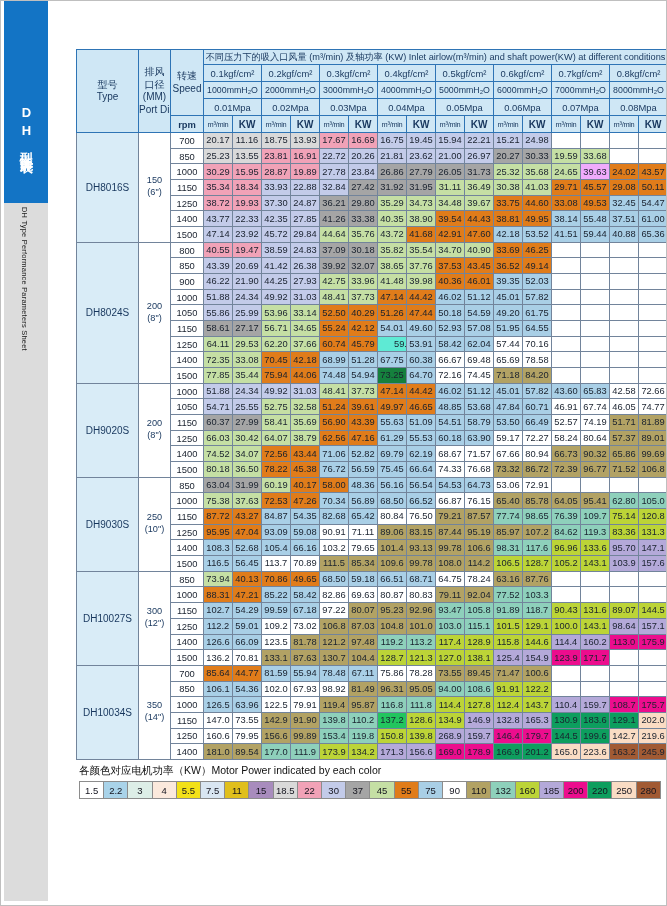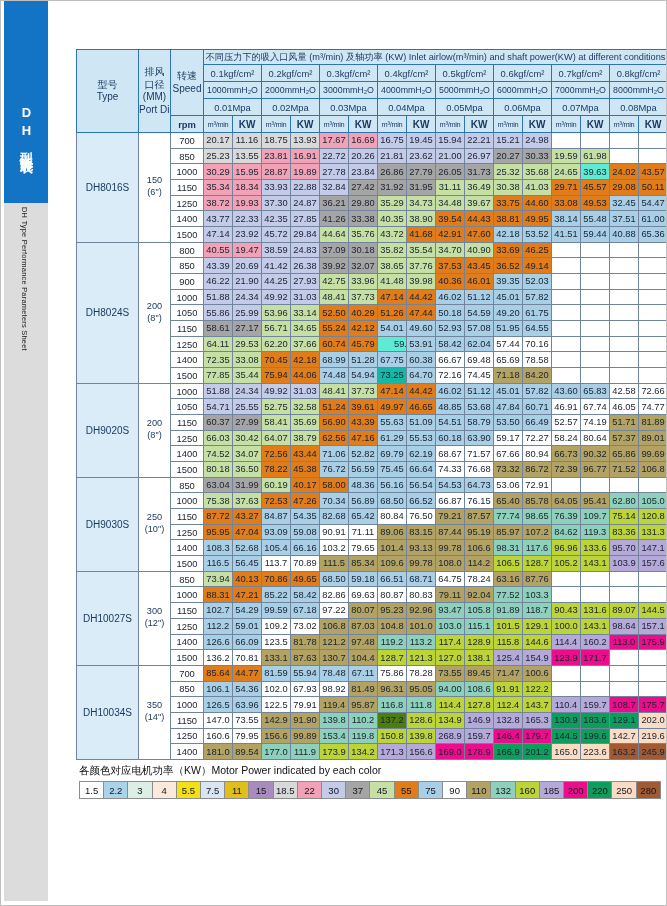--- a/index.html
+++ b/index.html
@@ -174,40 +174,40 @@
           <td class="num" style="background: rgb(241, 162, 183);">16.91</td>
           <td class="num" style="background: rgb(195, 203, 233);">22.72</td>
           <td class="num" style="background: rgb(195, 203, 233);">20.26</td>
           <td class="num" style="background: rgb(195, 203, 233);">21.81</td>
           <td class="num" style="background: rgb(195, 203, 233);">23.62</td>
           <td class="num" style="background: rgb(195, 203, 233);">21.00</td>
           <td class="num" style="background: rgb(195, 203, 233);">26.97</td>
           <td class="num" style="background: rgb(165, 165, 165);">20.27</td>
           <td class="num" style="background: rgb(165, 165, 165);">30.33</td>
           <td class="num" style="background: rgb(197, 223, 164);">19.59</td>
-          <td class="num" style="background: rgb(197, 223, 164);">61.98</td>
+          <td class="num" style="background: rgb(197, 223, 164);">33.68</td>
           <td class="num"></td>
           <td class="num"></td>
         </tr>
         <tr>
           <td class="rpm">1000</td>
           <td class="num" style="background: rgb(241, 162, 183);">30.29</td>
           <td class="num" style="background: rgb(241, 162, 183);">15.95</td>
           <td class="num" style="background: rgb(241, 162, 183);">28.87</td>
           <td class="num" style="background: rgb(241, 162, 183);">19.89</td>
           <td class="num" style="background: rgb(195, 203, 233);">27.78</td>
           <td class="num" style="background: rgb(195, 203, 233);">23.84</td>
           <td class="num" style="background: rgb(165, 165, 165);">26.86</td>
           <td class="num" style="background: rgb(165, 165, 165);">27.79</td>
           <td class="num" style="background: rgb(165, 165, 165);">26.05</td>
           <td class="num" style="background: rgb(165, 165, 165);">31.73</td>
           <td class="num" style="background: rgb(197, 223, 164);">25.32</td>
           <td class="num" style="background: rgb(197, 223, 164);">35.68</td>
           <td class="num" style="background: rgb(197, 223, 164);">24.65</td>
-          <td class="num" style="background: #5eead4;">39.63</td>
+          <td class="num" style="background: #f0abfc;">39.63</td>
           <td class="num" style="background: rgb(224, 124, 26);">24.02</td>
           <td class="num" style="background: rgb(224, 124, 26);">43.57</td>
         </tr>
         <tr>
           <td class="rpm">1150</td>
           <td class="num" style="background: rgb(241, 162, 183);">35.34</td>
           <td class="num" style="background: rgb(241, 162, 183);">18.34</td>
           <td class="num" style="background: rgb(195, 203, 233);">33.93</td>
           <td class="num" style="background: rgb(195, 203, 233);">22.88</td>
           <td class="num" style="background: rgb(195, 203, 233);">32.84</td>
@@ -438,21 +438,21 @@
           <td class="num"></td>
         </tr>
         <tr>
           <td class="rpm">1500</td>
           <td class="num" style="background: rgb(197, 223, 164);">77.85</td>
           <td class="num" style="background: rgb(197, 223, 164);">35.44</td>
           <td class="num" style="background: rgb(224, 124, 26);">75.94</td>
           <td class="num" style="background: rgb(224, 124, 26);">44.06</td>
           <td class="num" style="background: rgb(169, 207, 230);">74.48</td>
           <td class="num" style="background: rgb(169, 207, 230);">54.94</td>
-          <td class="num" style="background: #14b8a6; margin-left: 11px;">73.25</td>
+          <td class="num" style="background: #15803d; margin-left: 11px;">73.25</td>
           <td class="num" style="background: rgb(169, 207, 230);">64.70</td>
           <td class="num" style="background: rgb(255, 255, 255);">72.16</td>
           <td class="num" style="background: rgb(255, 255, 255);">74.45</td>
           <td class="num" style="background: rgb(178, 162, 100);">71.18</td>
           <td class="num" style="background: rgb(178, 162, 100);">84.20</td>
           <td class="num"></td>
           <td class="num"></td>
           <td class="num"></td>
           <td class="num"></td>
         </tr>
@@ -876,21 +876,21 @@
           <td class="num" style="background: rgb(236, 13, 141);">175.7</td>
         </tr>
         <tr>
           <td class="rpm">1150</td>
           <td class="num" style="background: rgb(255, 255, 255);">147.0</td>
           <td class="num" style="background: rgb(255, 255, 255);">73.55</td>
           <td class="num" style="background: rgb(178, 162, 100);">142.9</td>
           <td class="num" style="background: rgb(178, 162, 100);">91.90</td>
           <td class="num" style="background: rgb(142, 208, 187);">139.8</td>
           <td class="num" style="background: rgb(142, 208, 187);">110.2</td>
-          <td class="num" style="background: #4d7c0f; margin-left: 12px;">137.2</td>
+          <td class="num" style="background: #22c55e; margin-left: 12px;">137.2</td>
           <td class="num" style="background: rgb(188, 212, 55);">128.6</td>
           <td class="num" style="background: rgb(188, 212, 55);">134.9</td>
           <td class="num" style="background: rgb(180, 169, 217);">146.9</td>
           <td class="num" style="background: rgb(180, 169, 217);">132.8</td>
           <td class="num" style="background: rgb(180, 169, 217);">165.3</td>
           <td class="num" style="background: rgb(13, 158, 94);">130.9</td>
           <td class="num" style="background: rgb(13, 158, 94);">183.6</td>
           <td class="num" style="background: rgb(13, 158, 94);">129.1</td>
           <td class="num" style="background: rgb(250, 220, 196);">202.0</td>
         </tr>

